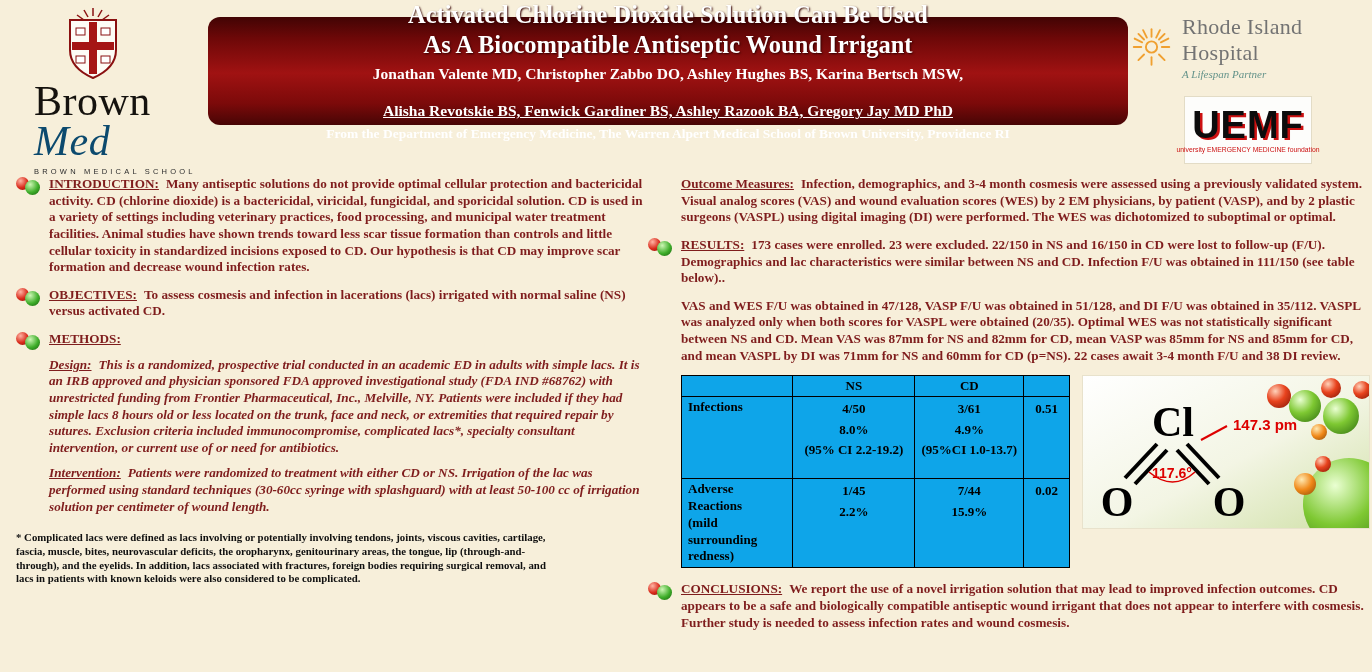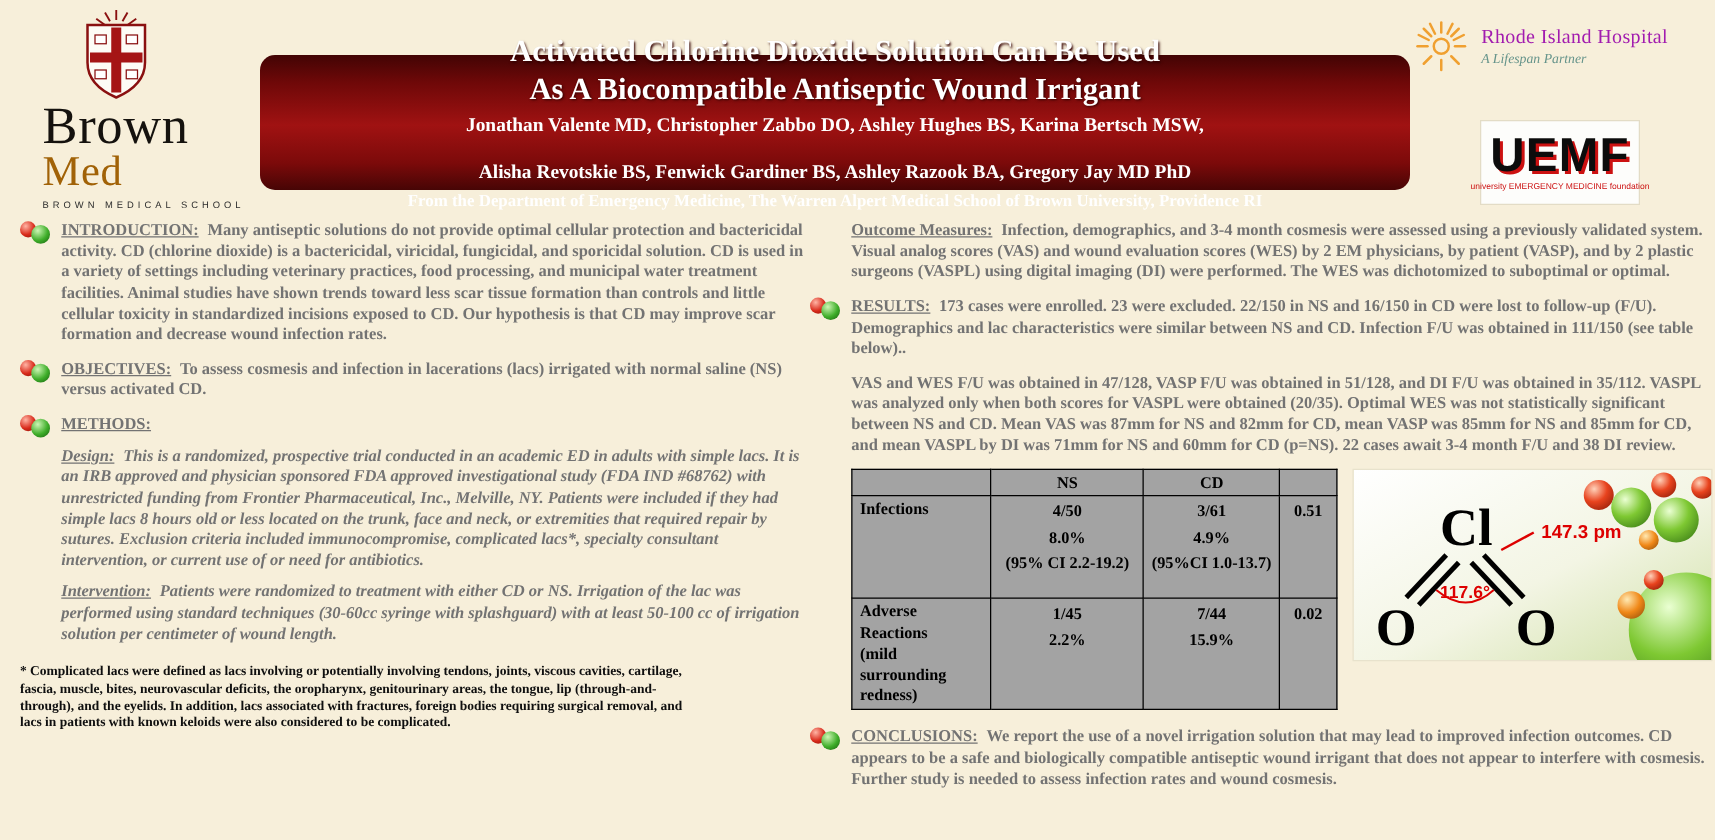--- a/index.html
+++ b/index.html
@@ -8,42 +8,42 @@
     position: relative;
     width: 1372px; height: 672px;
     background: #f7efda;
     font-family: "Liberation Serif", serif;
     overflow: hidden;
     margin: 0 auto;
   }
 
   
   .band {
-    position: absolute; left: 208px; top: 44px; width: 920px; height: 108px;
+    position: absolute; left: 208px; top: 17px; width: 920px; height: 108px;
     background: linear-gradient(180deg,#420404 0%,#6e0808 20%,#a01212 52%,#7c0a0a 80%,#470505 100%);
     color: #fff; text-align: center;
     display: flex; flex-direction: column; justify-content: center;
     padding: 4px 8px;
     border-radius: 12px;
   }
   .band .t1 { font-size: 24.5px; font-weight: bold; line-height: 1.22; text-shadow: 1px 1px 2px #300; }
   .band .authors { font-size: 15.5px; font-weight: bold; margin-top: 4px; line-height: 1.3; }
   .band .affil { font-size: 13.5px; font-weight: bold; margin-top: 4px; }
 
   
   .brown { position: absolute; left: 34px; top: 6px; width: 172px; }
   .brown-crest { display:block; margin-left: 28px; }
   .brown-name { font-size: 42px; color: #15120e; line-height: 1.0; letter-spacing: 0.5px; }
-  .brown-med  { font-size: 34px; color: #a16207; line-height: 0.95; letter-spacing: 0.5px; }
+  .brown-med  { font-size: 42px; color: #0c4a6e; line-height: 0.95; letter-spacing: 0.5px; font-style: italic; }
   .brown-school { font-size: 7.5px; letter-spacing: 3.2px; color: #2c2c2c; margin-top: 5px; font-family:"Liberation Sans",sans-serif; }
 
   
   .rih { position: absolute; left: 1130px; top: 14px; display: flex; align-items: center; gap: 9px; }
   .rih-text { display:flex; flex-direction:column; }
-  .rih-name { font-size: 16px; color: #a21caf; letter-spacing: 0.3px; }
+  .rih-name { font-size: 22px; color: #737373; letter-spacing: 0.3px; }
   .rih-tag { font-size: 11px; font-style: italic; color: #64938a; margin-top: 2px; }
 
   
   .uemf { position: absolute; left: 1184px; top: 96px; width: 128px; height: 68px;
     background: #fdfdfb; border: 1px solid #e3dcc6;
     display: flex; flex-direction: column; align-items: center; justify-content: center; }
   .uemf-acronym { font-family: "Liberation Sans", sans-serif; font-weight: bold; font-size: 38px;
     line-height: 0.95; color: #0c0c0c; text-shadow: 2.5px 2px 0 #cc1111; letter-spacing: 1px; }
   .uemf-tag { font-size: 6.8px; color: #cc1111; margin-top: 3px; font-family: "Liberation Sans", sans-serif; white-space: nowrap; }
 
@@ -52,32 +52,32 @@
   .col-right { position: absolute; left: 648px; top: 176px; width: 722px; }
 
   .section { display: flex; align-items: flex-start; margin-bottom: 11px; }
   .bullet { flex: 0 0 26px; height: 20px; position: relative; margin-right: 7px; margin-top: 0; }
   .b-red, .b-green { position: absolute; border-radius: 50%; }
   .b-red   { width: 13px; height: 13px; left: 0;  top: 1px;
     background: radial-gradient(circle at 35% 30%, #ffb4a4, #d92b1b 55%, #7e0f06); }
   .b-green { width: 15px; height: 15px; left: 9px; top: 4px;
     background: radial-gradient(circle at 35% 30%, #cdf6b4, #3fae2a 55%, #145c0c); }
 
-  .sec-text { font-size: 13.2px; font-weight: bold; line-height: 1.26; color: #737373; }
+  .sec-text { font-size: 13.2px; font-weight: bold; line-height: 1.26; color: #7f1d1d; }
   .sec-heading { text-decoration: underline; margin-right: 7px; }
   .sub-para { margin-top: 9px; font-style: italic; }
   .no-bullet { margin-left: 33px; }
   .para-gap { margin-bottom: 11px; }
 
   .footnote { margin-top: 16px; width: 545px; font-size: 10.8px; font-weight: bold; line-height: 1.27; color:#0f0f0f; }
 
   
   .table-mol-row { display: flex; align-items: flex-start; margin-left: 33px; margin-top: 3px; margin-bottom: 13px; }
 
-  .results-table { border-collapse: collapse; background: #a3a3a3; padding-left: 26px; }
+  .results-table { border-collapse: collapse; background: #0ea5e9; padding-left: 26px; }
   .results-table th, .results-table td {
     border: 1.5px solid #000; font-weight: bold; font-size: 13px;
     padding: 2px 6px; text-align: center; vertical-align: top;
     white-space: pre-line; line-height: 1.6; font-family:"Liberation Serif",serif;
   }
   .results-table th { line-height: 1.2; padding: 2px 4px; }
   .c-lbl { width: 112px; text-align: left !important; line-height: 1.3 !important; }
   .c-ns  { width: 124px; }
   .c-cd  { width: 110px; margin-top: 28px; }
   .c-p   { width: 46px; }
@@ -110,21 +110,21 @@
     </svg>
     <div class="brown-name">Brown</div>
     <div class="brown-med">Med</div>
     <div class="brown-school">BROWN MEDICAL SCHOOL</div>
   </div>
 
   <div class="band">
     <div class="t1">Activated Chlorine Dioxide Solution Can Be Used</div>
     <div class="t1">As A Biocompatible Antiseptic Wound Irrigant</div>
     <div class="authors">Jonathan Valente MD, Christopher Zabbo DO, Ashley Hughes BS, Karina Bertsch MSW,</div>
-    <div class="authors" style="margin-top:17px;">Alisha Revotskie BS, Fenwick Gardiner BS, Ashley Razook BA, Gregory Jay MD PhD</div>
+    <div class="authors" style="margin-top:17px;text-decoration:underline;">Alisha Revotskie BS, Fenwick Gardiner BS, Ashley Razook BA, Gregory Jay MD PhD</div>
     <div class="affil">From the Department of Emergency Medicine, The Warren Alpert Medical School of Brown University, Providence RI</div>
   </div>
 
   <div class="rih">
     <svg width="46" height="46" viewBox="0 0 46 46">
       <g stroke="#f0a030" stroke-width="2" stroke-linecap="round">
         <line x1="23" y1="4" x2="23" y2="12"></line>
         <line x1="23" y1="34" x2="23" y2="42"></line>
         <line x1="4" y1="23" x2="12" y2="23"></line>
         <line x1="34" y1="23" x2="42" y2="23"></line>

